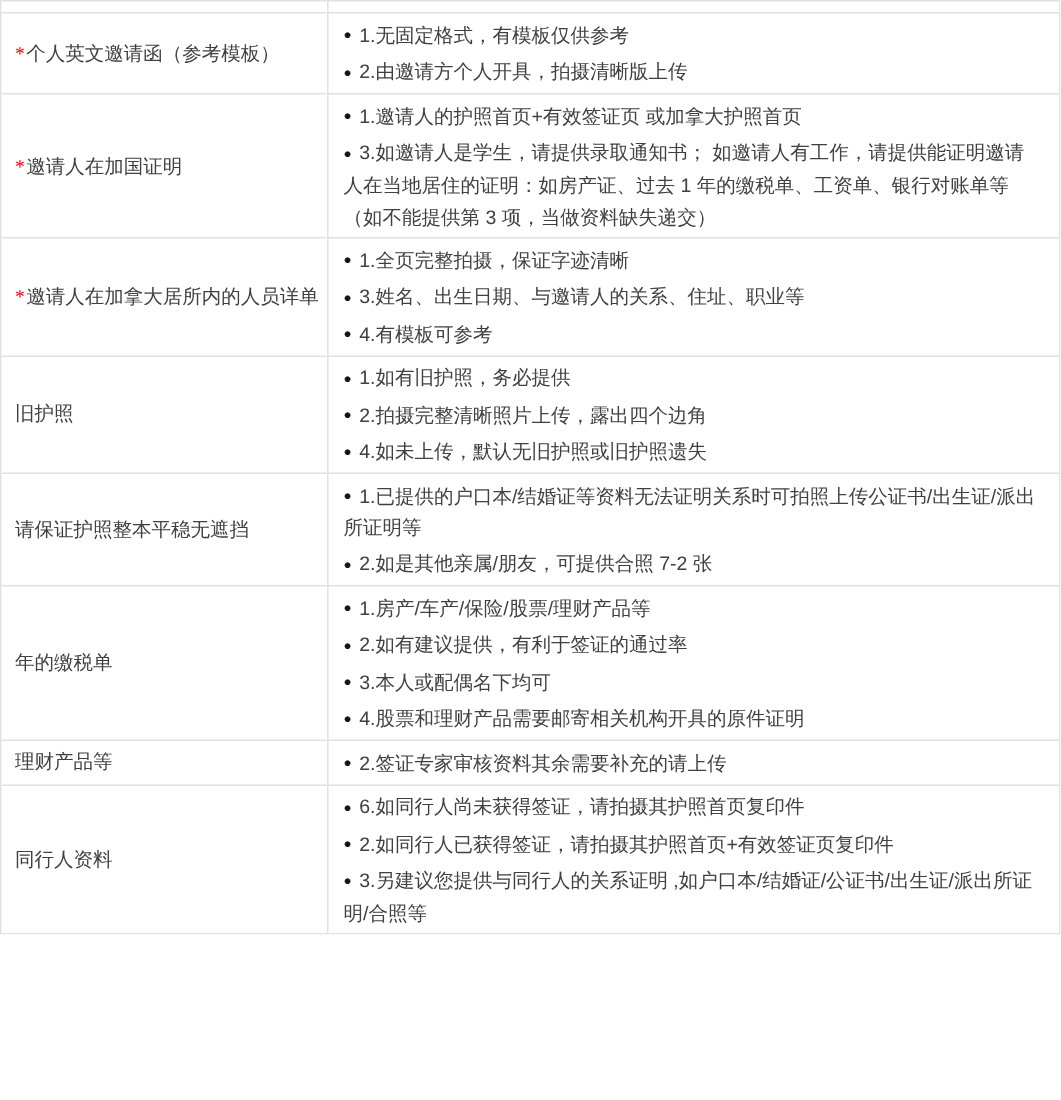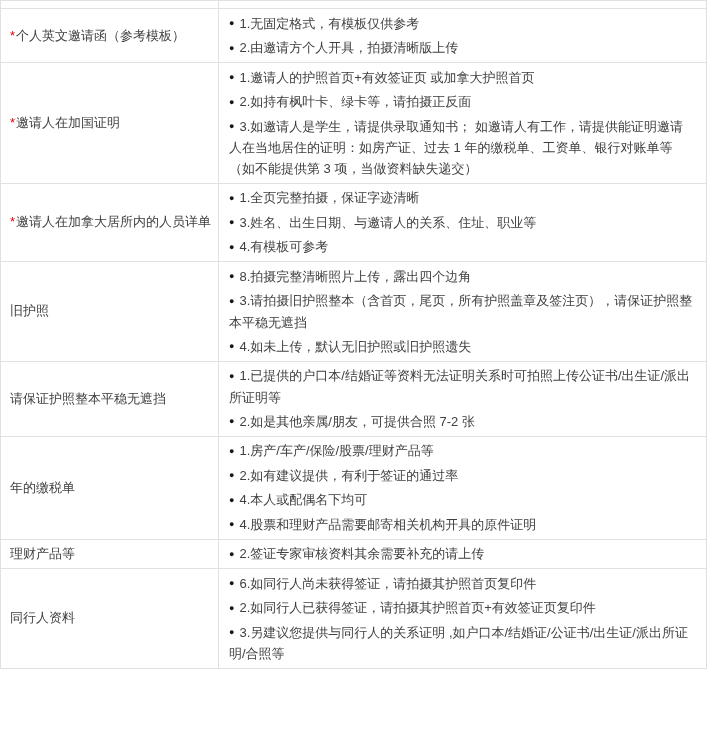--- a/index.html
+++ b/index.html
@@ -31,21 +31,21 @@
   .row.stub{ height:7px; }
   .label-cell{
     flex:0 0 218px;
     width:218px;
     box-sizing:border-box;
     border-right:1px solid var(--border);
     display:flex;
     align-items:center;
     padding:3px 4px 3px 9px;
   }
-  .label-line{ line-height:18px; }
+  .label-line{ line-height:18px;font-family:Liberation Serif, serif; }
   .req{
     color:var(--red);
     margin-right:1px;
     font-weight:normal;
   }
   .items-cell{
     flex:1 1 auto;
     box-sizing:border-box;
     padding:2px 12px 2px 10px;
     display:flex;
@@ -83,21 +83,20 @@
 </div>
   </div>
 
   <div class="row">
     <div class="label-cell">
       <div class="label-line"><span class="req">*</span><span class="label-text">邀请人在加国证明</span></div>
     </div>
     <div class="items-cell">
   <div class="item"><span class="bullet">●</span><span class="item-text">1.邀请人的护照首页+有效签证页 或加拿大护照首页</span></div>
 
-  <div class="item"><span class="bullet">●</span><span class="item-text">2.如持有枫叶卡、绿卡等，请拍摄正反面</span></div>
 
   <div class="item"><span class="bullet">●</span><span class="item-text">3.如邀请人是学生，请提供录取通知书； 如邀请人有工作，请提供能证明邀请人在当地居住的证明：如房产证、过去 1 年的缴税单、工资单、银行对账单等（如不能提供第 3 项，当做资料缺失递交）</span></div>
 </div>
   </div>
 
   <div class="row">
     <div class="label-cell">
       <div class="label-line"><span class="req">*</span><span class="label-text">邀请人在加拿大居所内的人员详单</span></div>
     </div>
     <div class="items-cell">
@@ -108,24 +107,24 @@
 
   <div class="item"><span class="bullet">●</span><span class="item-text">4.有模板可参考</span></div>
 </div>
   </div>
 
   <div class="row">
     <div class="label-cell">
       <div class="label-line"><span class="label-text">旧护照</span></div>
     </div>
     <div class="items-cell">
+  <div class="item"><span class="bullet">●</span><span class="item-text">1.如有旧护照，务必提供</span></div>
 
-  <div class="item"><span class="bullet">●</span><span class="item-text">8.拍摄完整清晰照片上传，露出四个边角</span></div>
+  <div class="item"><span class="bullet">●</span><span class="item-text">2.拍摄完整清晰照片上传，露出四个边角</span></div>
 
-  <div class="item"><span class="bullet">●</span><span class="item-text">3.请拍摄旧护照整本（含首页，尾页，所有护照盖章及签注页），请保证护照整本平稳无遮挡</span></div>
 
   <div class="item"><span class="bullet">●</span><span class="item-text">4.如未上传，默认无旧护照或旧护照遗失</span></div>
 </div>
   </div>
 
   <div class="row">
     <div class="label-cell">
       <div class="label-line"><span class="label-text">请保证护照整本平稳无遮挡</span></div>
     </div>
     <div class="items-cell">
@@ -137,21 +136,21 @@
 
   <div class="row">
     <div class="label-cell">
       <div class="label-line"><span class="label-text">年的缴税单</span></div>
     </div>
     <div class="items-cell">
   <div class="item"><span class="bullet">●</span><span class="item-text">1.房产/车产/保险/股票/理财产品等</span></div>
 
   <div class="item"><span class="bullet">●</span><span class="item-text">2.如有建议提供，有利于签证的通过率</span></div>
 
-  <div class="item"><span class="bullet">●</span><span class="item-text">4.本人或配偶名下均可</span></div>
+  <div class="item"><span class="bullet">●</span><span class="item-text">3.本人或配偶名下均可</span></div>
 
   <div class="item"><span class="bullet">●</span><span class="item-text">4.股票和理财产品需要邮寄相关机构开具的原件证明</span></div>
 </div>
   </div>
 
   <div class="row">
     <div class="label-cell">
       <div class="label-line"><span class="label-text">理财产品等</span></div>
     </div>
     <div class="items-cell">

